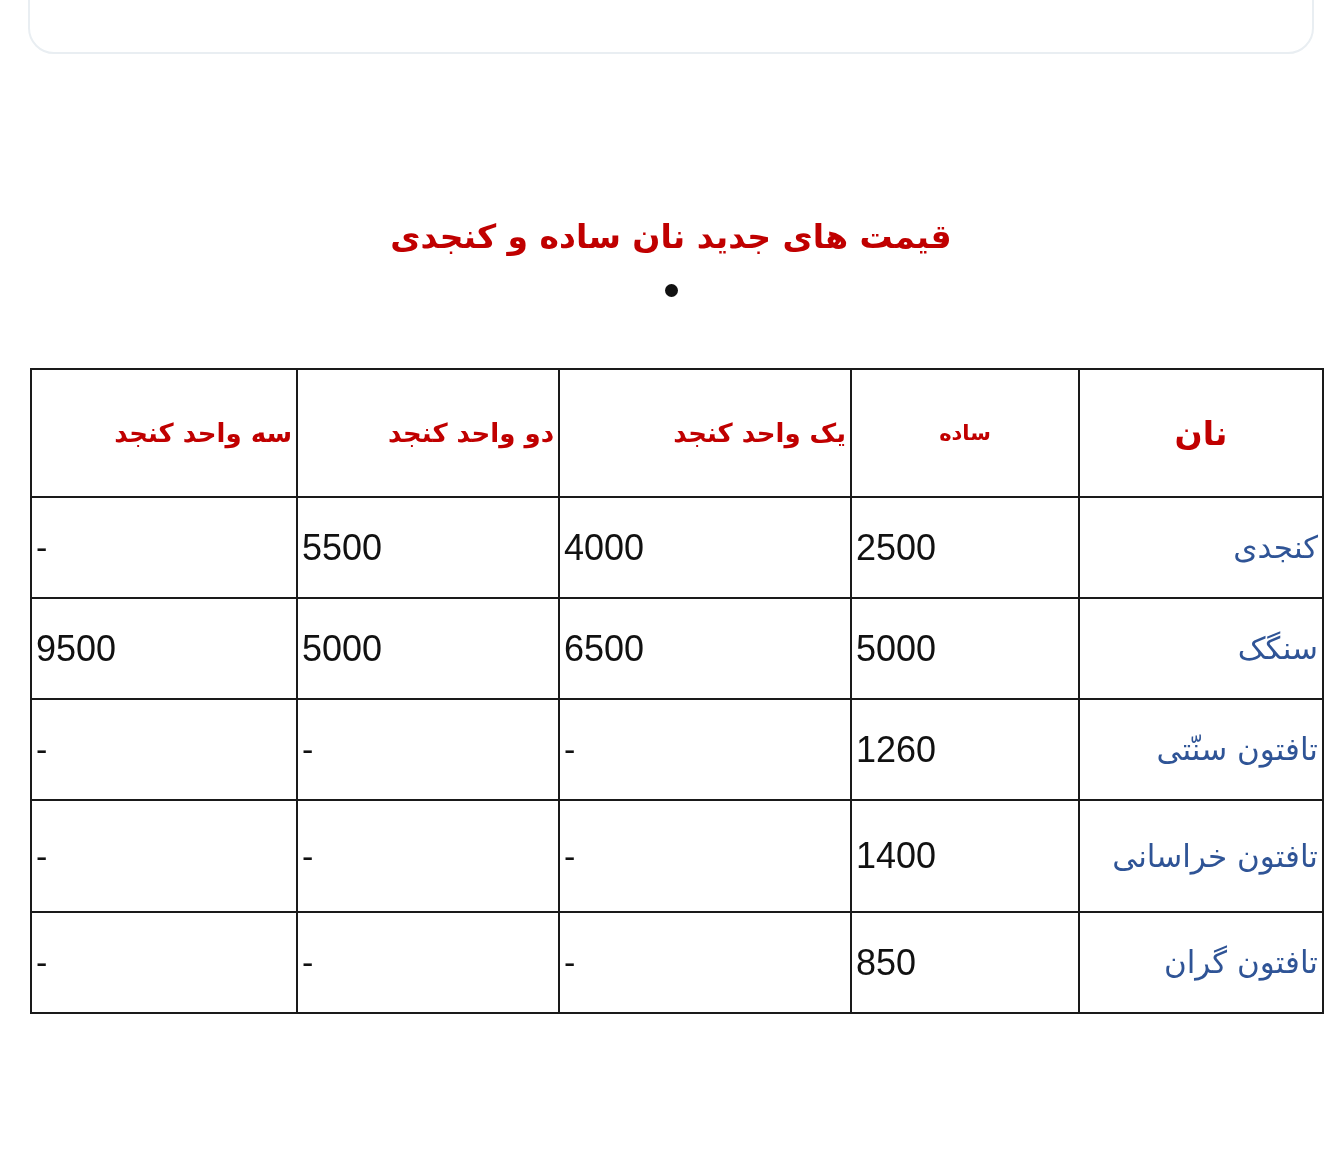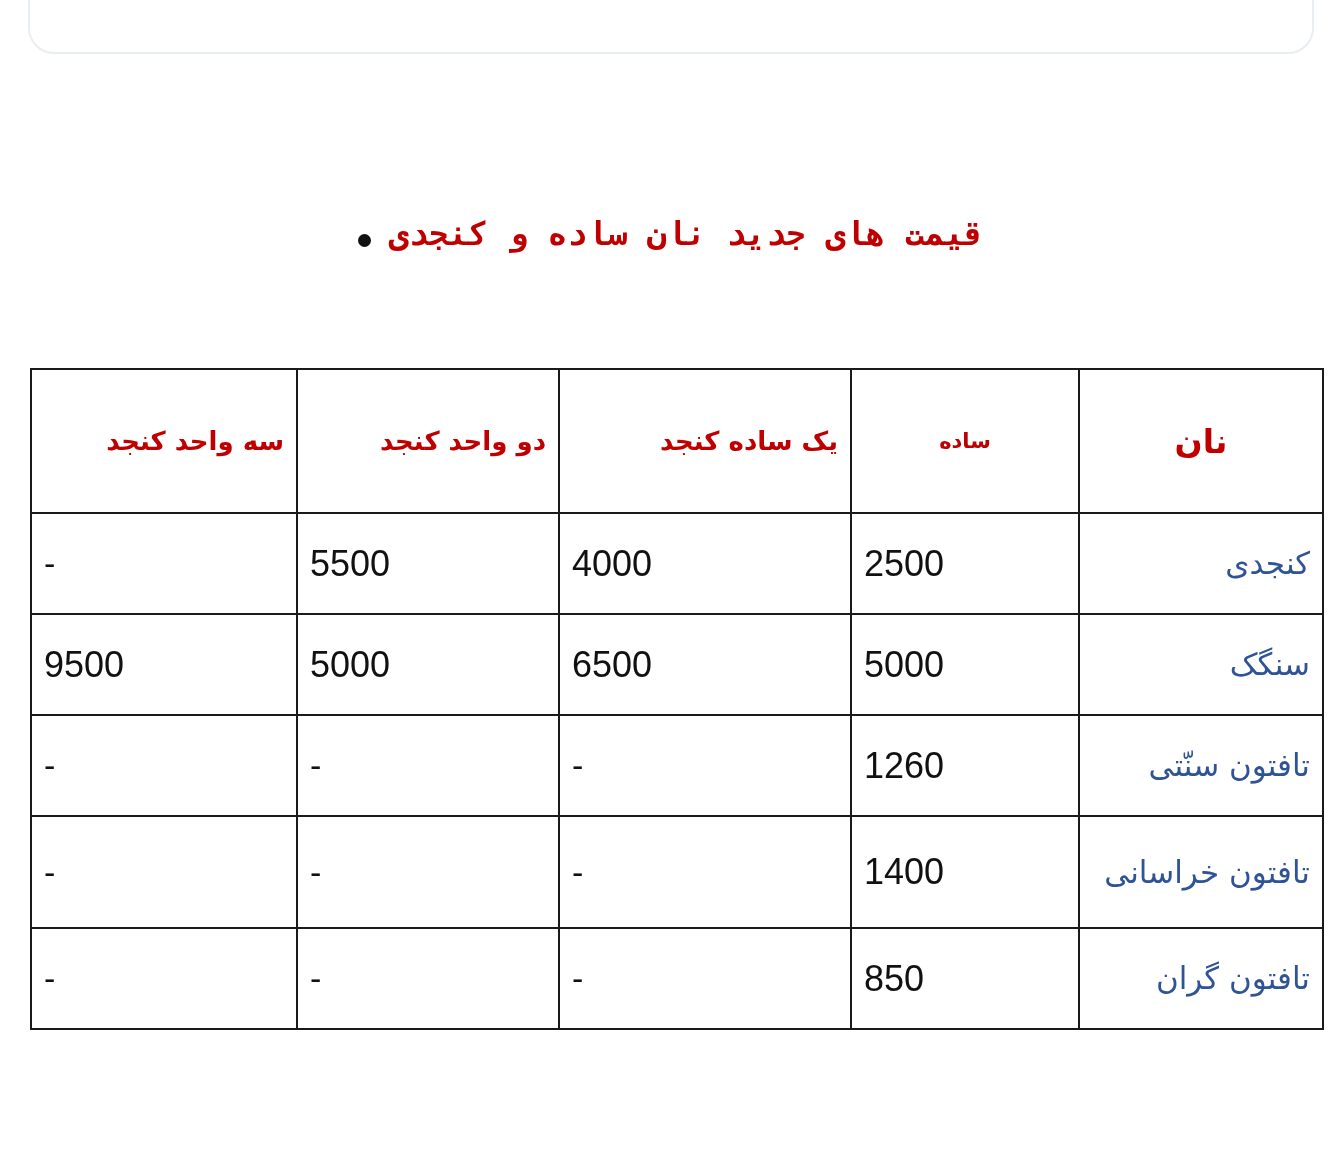--- a/index.html
+++ b/index.html
@@ -26,25 +26,24 @@
     border-radius: 26px;
     box-sizing: border-box;
   }
 
   .heading-row {
     position: absolute;
     top: 214px;
     right: 40px;
     left: 40px;
     display: flex;
-    flex-direction: row;
+    flex-direction: column;
     justify-content: center;
     align-items: center;
     gap: 18px;
-    font-family: Liberation Mono, monospace;
   }
   .bullet {
     width: 13px;
     height: 13px;
     border-radius: 50%;
     background: #111111;
     flex: 0 0 auto;
     margin-top: 6px;
   }
   .heading-text {
@@ -60,21 +59,21 @@
     position: absolute;
     top: 368px;
     right: 18px;
     width: 1292px;
     border-collapse: collapse;
     table-layout: fixed;
     direction: rtl;
   }
   table.price-table td, table.price-table th {
     border: 2px solid #1a1a1a;
-    padding: 12px;
+    padding: 4px;
     vertical-align: middle;
   }
 
   
   col.c-name  { width: 244px; }
   col.c-plain { width: 228px; }
   col.c-one   { width: 292px; }
   col.c-two   { width: 262px; }
   col.c-three { width: 266px; }
 
@@ -141,21 +140,21 @@
     <col class="c-name">
     <col class="c-plain">
     <col class="c-one">
     <col class="c-two">
     <col class="c-three">
   </colgroup>
   <thead>
     <tr>
       <th class="h-name">نان</th>
       <th class="h-plain">ساده</th>
-      <th class="h-unit">یک ساده کنجد</th>
+      <th class="h-unit">یک واحد کنجد</th>
       <th class="h-unit">دو واحد کنجد</th>
       <th class="h-unit">سه واحد کنجد</th>
     </tr>
   </thead>
   <tbody>
     <tr>
       <td class="name-cell">کنجدی</td>
       <td class="val-cell">2500</td>
       <td class="val-cell">4000</td>
       <td class="val-cell">5500</td>

